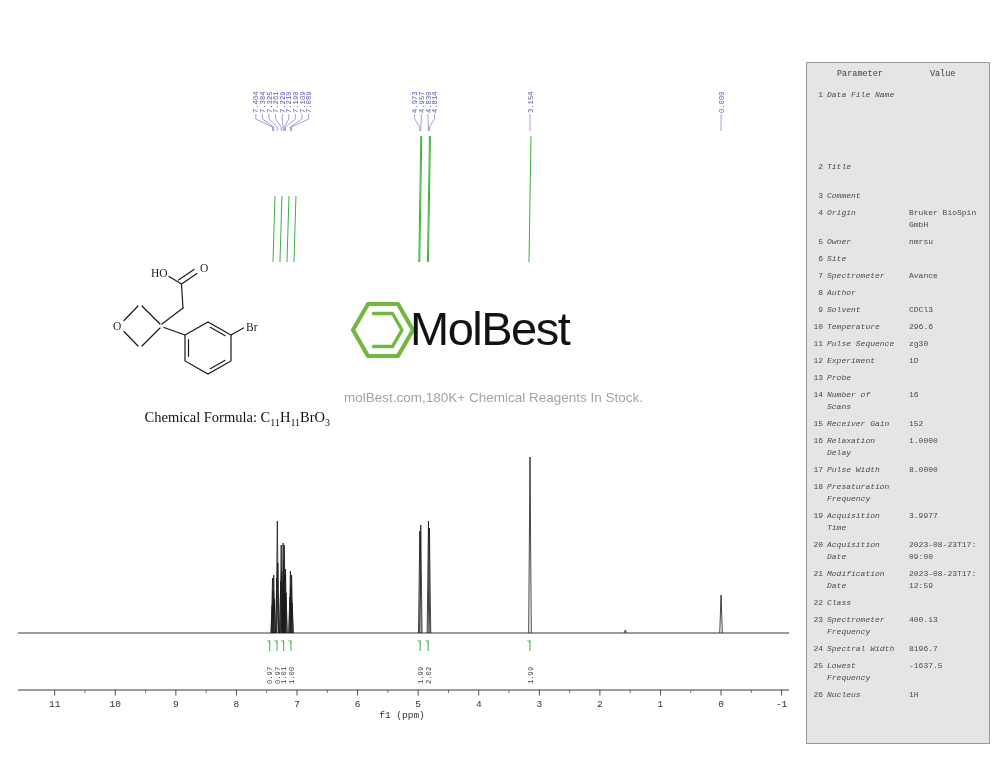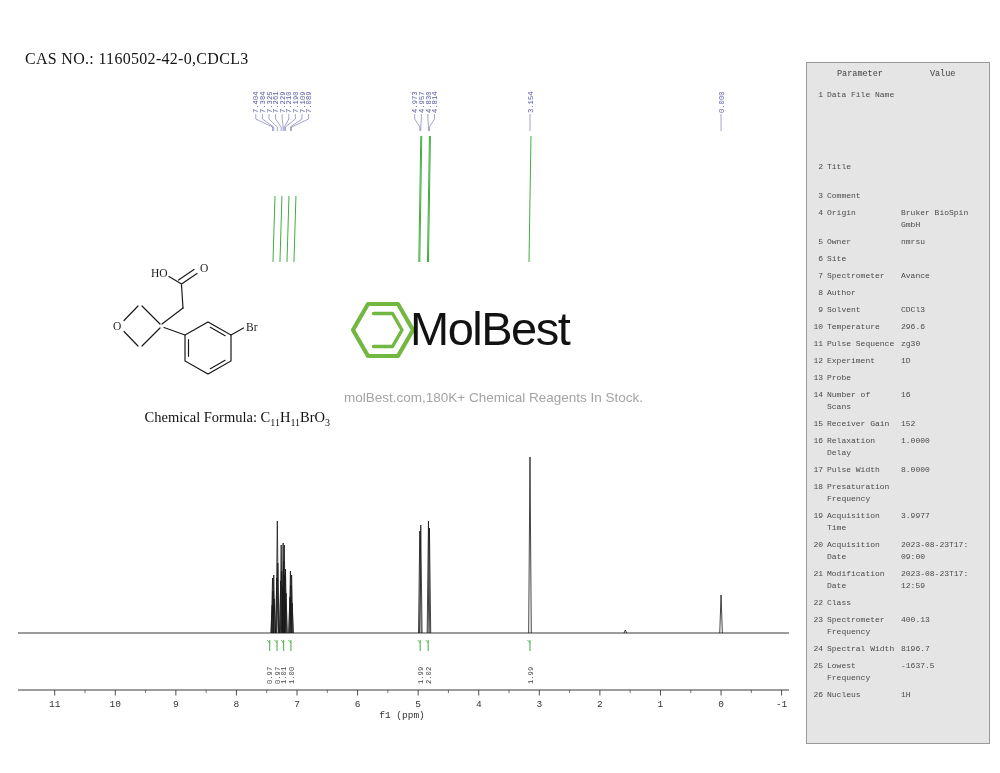--- a/index.html
+++ b/index.html
@@ -21,21 +21,21 @@
   
   .ptable{position:absolute;left:806px;top:62px;width:184px;height:682px;border:1px solid #9a9a9a;
           box-sizing:border-box;padding:5px 3px 5px 4px;background:#e5e5e5;overflow:hidden;}
   .phead{display:flex;font:8.5px/12px "Liberation Mono","DejaVu Sans Mono",monospace;color:#3f3f3f;
          margin-bottom:9px;}
   .phead .ph-param{margin-left:26px;}
   .phead .ph-value{margin-left:47px;}
   .prow{display:flex;font:8px/12px "Liberation Mono","DejaVu Sans Mono",monospace;color:#4a4a4a;
         margin-bottom:5px;}
   .prow .pn{flex:none;width:12px;text-align:right;margin-right:4px;}
-  .prow .pname{flex:none;width:70px;margin-right:4px;white-space:pre-wrap;}
+  .prow .pname{flex:none;width:70px;margin-right:12px;white-space:pre-wrap;font-style:italic;}
   .prow .pval{flex:1;white-space:pre-wrap;word-break:break-word;}
   .prow:nth-child(1){margin-bottom:60px;}
   .prow:nth-child(2){margin-bottom:17px;}
 </style>
 </head>
 <body>
 
 <div class="canvas">
 
   <svg id="spec" width="1000" height="773" viewBox="0 0 1000 773">
@@ -175,21 +175,20 @@
         <line x1="387.8735" y1="690" x2="387.8735" y2="693" stroke="#3a3a3a" stroke-width="0.7"></line>
         <line x1="327.2965" y1="690" x2="327.2965" y2="693" stroke="#3a3a3a" stroke-width="0.7"></line>
         <line x1="266.7195" y1="690" x2="266.7195" y2="693" stroke="#3a3a3a" stroke-width="0.7"></line>
         <line x1="206.14249999999998" y1="690" x2="206.14249999999998" y2="693" stroke="#3a3a3a" stroke-width="0.7"></line>
         <line x1="145.5655" y1="690" x2="145.5655" y2="693" stroke="#3a3a3a" stroke-width="0.7"></line>
         <line x1="84.9885" y1="690" x2="84.9885" y2="693" stroke="#3a3a3a" stroke-width="0.7"></line>
         <text x="402" y="718" text-anchor="middle" font-size="9.5" fill="#333" font-family="Liberation Mono, DejaVu Sans Mono, monospace">f1 (ppm)</text>
       </g>
     </svg>
 
-  <div class="title">CAS NO.: 1160502-42-0,CDCL3</div>
 
   <svg id="structure" width="220" height="160" viewBox="100 250 220 160">
     <g stroke="#1a1a1a" stroke-width="1.2" fill="none" stroke-linecap="round">
 
       <path d="M124,320.5 L138,306"></path>
       <path d="M142,306 L160,324"></path>
       <path d="M160,328 L142,346"></path>
       <path d="M138,346 L124,331.5"></path>
 
       <path d="M162,324 L183,308"></path>

